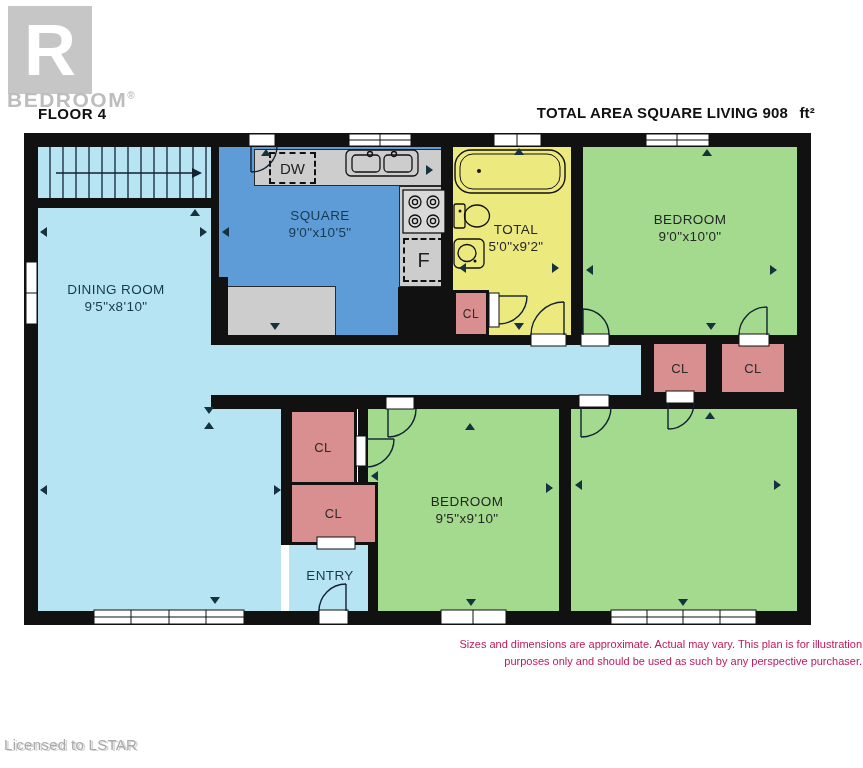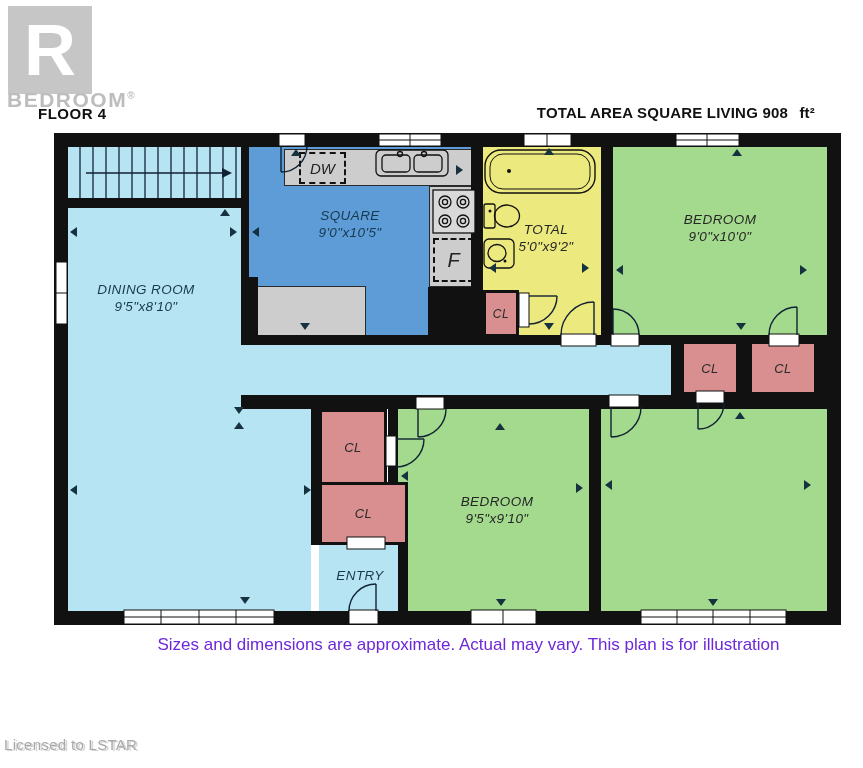--- a/index.html
+++ b/index.html
@@ -3,21 +3,21 @@
 <meta charset="utf-8">
 <style>
   html,body{margin:0;padding:0;}
   body{
     width:863px;height:768px;position:relative;background:#fff;overflow:hidden;
     font-family:"Liberation Sans", sans-serif;
     --room_blue_light:#b7e4f2; --room_blue:#5e9cd8; --room_yellow:#ece97e;
     --room_green:#a3da8d; --closet_pink:#d98f8f; --counter_grey:#cdcdcd;
     --wall_black:#111111; --arrow:#16323f;
   }
-  .plan{position:absolute;left:54px;top:133px;width:787px;height:492px;font-style:italic;}
+  .plan{position:absolute;left:24px;top:133px;width:787px;height:492px;}
   .room{position:absolute;}
   .wall{position:absolute;background:var(--wall_black);}
   .fill-pale{background:var(--room_blue_light);}
   .fill-blue{background:var(--room_blue);}
   .fill-yellow{background:var(--room_yellow);}
   .fill-green{background:var(--room_green);}
   .counter{position:absolute;background:var(--counter_grey);border:1px solid #2a2a2a;box-sizing:border-box;}
   .blackblock{position:absolute;background:var(--wall_black);}
   .closet{position:absolute;background:var(--closet_pink);border:3px solid var(--wall_black);box-sizing:border-box;
           display:flex;align-items:center;justify-content:center;color:#2b2b2b;font-size:13px;letter-spacing:.5px;}
@@ -33,22 +33,22 @@
   .tri.left{border-top:5px solid transparent;border-bottom:5px solid transparent;border-right:7px solid var(--arrow);}
   .tri.right{border-top:5px solid transparent;border-bottom:5px solid transparent;border-left:7px solid var(--arrow);}
   .logo-box{position:absolute;left:8px;top:6px;width:84px;height:88px;background:#c6c6c6;
           display:flex;align-items:center;justify-content:center;}
   .logo-r{color:#fff;font-weight:bold;font-size:72px;line-height:72px;}
   .wordmark{position:absolute;left:7px;top:88px;color:#bdbdbd;font-size:21px;font-weight:bold;letter-spacing:1.5px;}
   .wordmark sup{font-size:10px;}
   .floorlabel{position:absolute;left:38px;top:105px;color:#111;font-size:15px;font-weight:bold;letter-spacing:.5px;}
   .totalarea{position:absolute;right:48px;top:104px;color:#111;font-size:15px;font-weight:bold;letter-spacing:.2px;}
   .totalarea .unit{margin-left:7px;}
-  .disclaimer{position:absolute;left:75px;top:636px;width:787px;text-align:center;color:#6d28d9;
-          font-size:17px;line-height:17px;}
+  .disclaimer{position:absolute;left:75px;top:636px;width:787px;text-align:right;color:#be185d;
+          font-size:11px;line-height:17px;}
   .license{position:absolute;left:4px;top:736px;color:#a9a9a9;font-size:15px;letter-spacing:.3px;
           text-shadow:2px 1px 0 rgba(160,160,160,.45);}
 </style>
 </head>
 <body style="--room_blue_light: #b7e4f2; --room_blue: #5e9cd8; --room_yellow: #ece97e; --room_green: #a3da8d; --closet_pink: #d98f8f; --counter_grey: #cdcdcd; --wall_black: #111111;">
 
 <div class="logo-box">
   <span class="logo-r">R</span>
 </div>
 <div class="wordmark"><span>BEDROOM</span><sup>®</sup></div>
@@ -320,14 +320,15 @@
   <div class="tri right" style="left:522px;top:350px;"></div>
   <div class="tri down" style="left:442px;top:466px;"></div>
   <div class="tri up" style="left:681px;top:279px;"></div>
   <div class="tri left" style="left:551px;top:347px;"></div>
   <div class="tri right" style="left:750px;top:347px;"></div>
   <div class="tri down" style="left:654px;top:466px;"></div>
 </div>
 
 <div class="disclaimer">
   <div>Sizes and dimensions are approximate. Actual may vary. This plan is for illustration</div>
+  <div>purposes only and should be used as such by any perspective purchaser.</div>
 </div>
 <div class="license">Licensed to LSTAR</div>
 
 </body></html>

